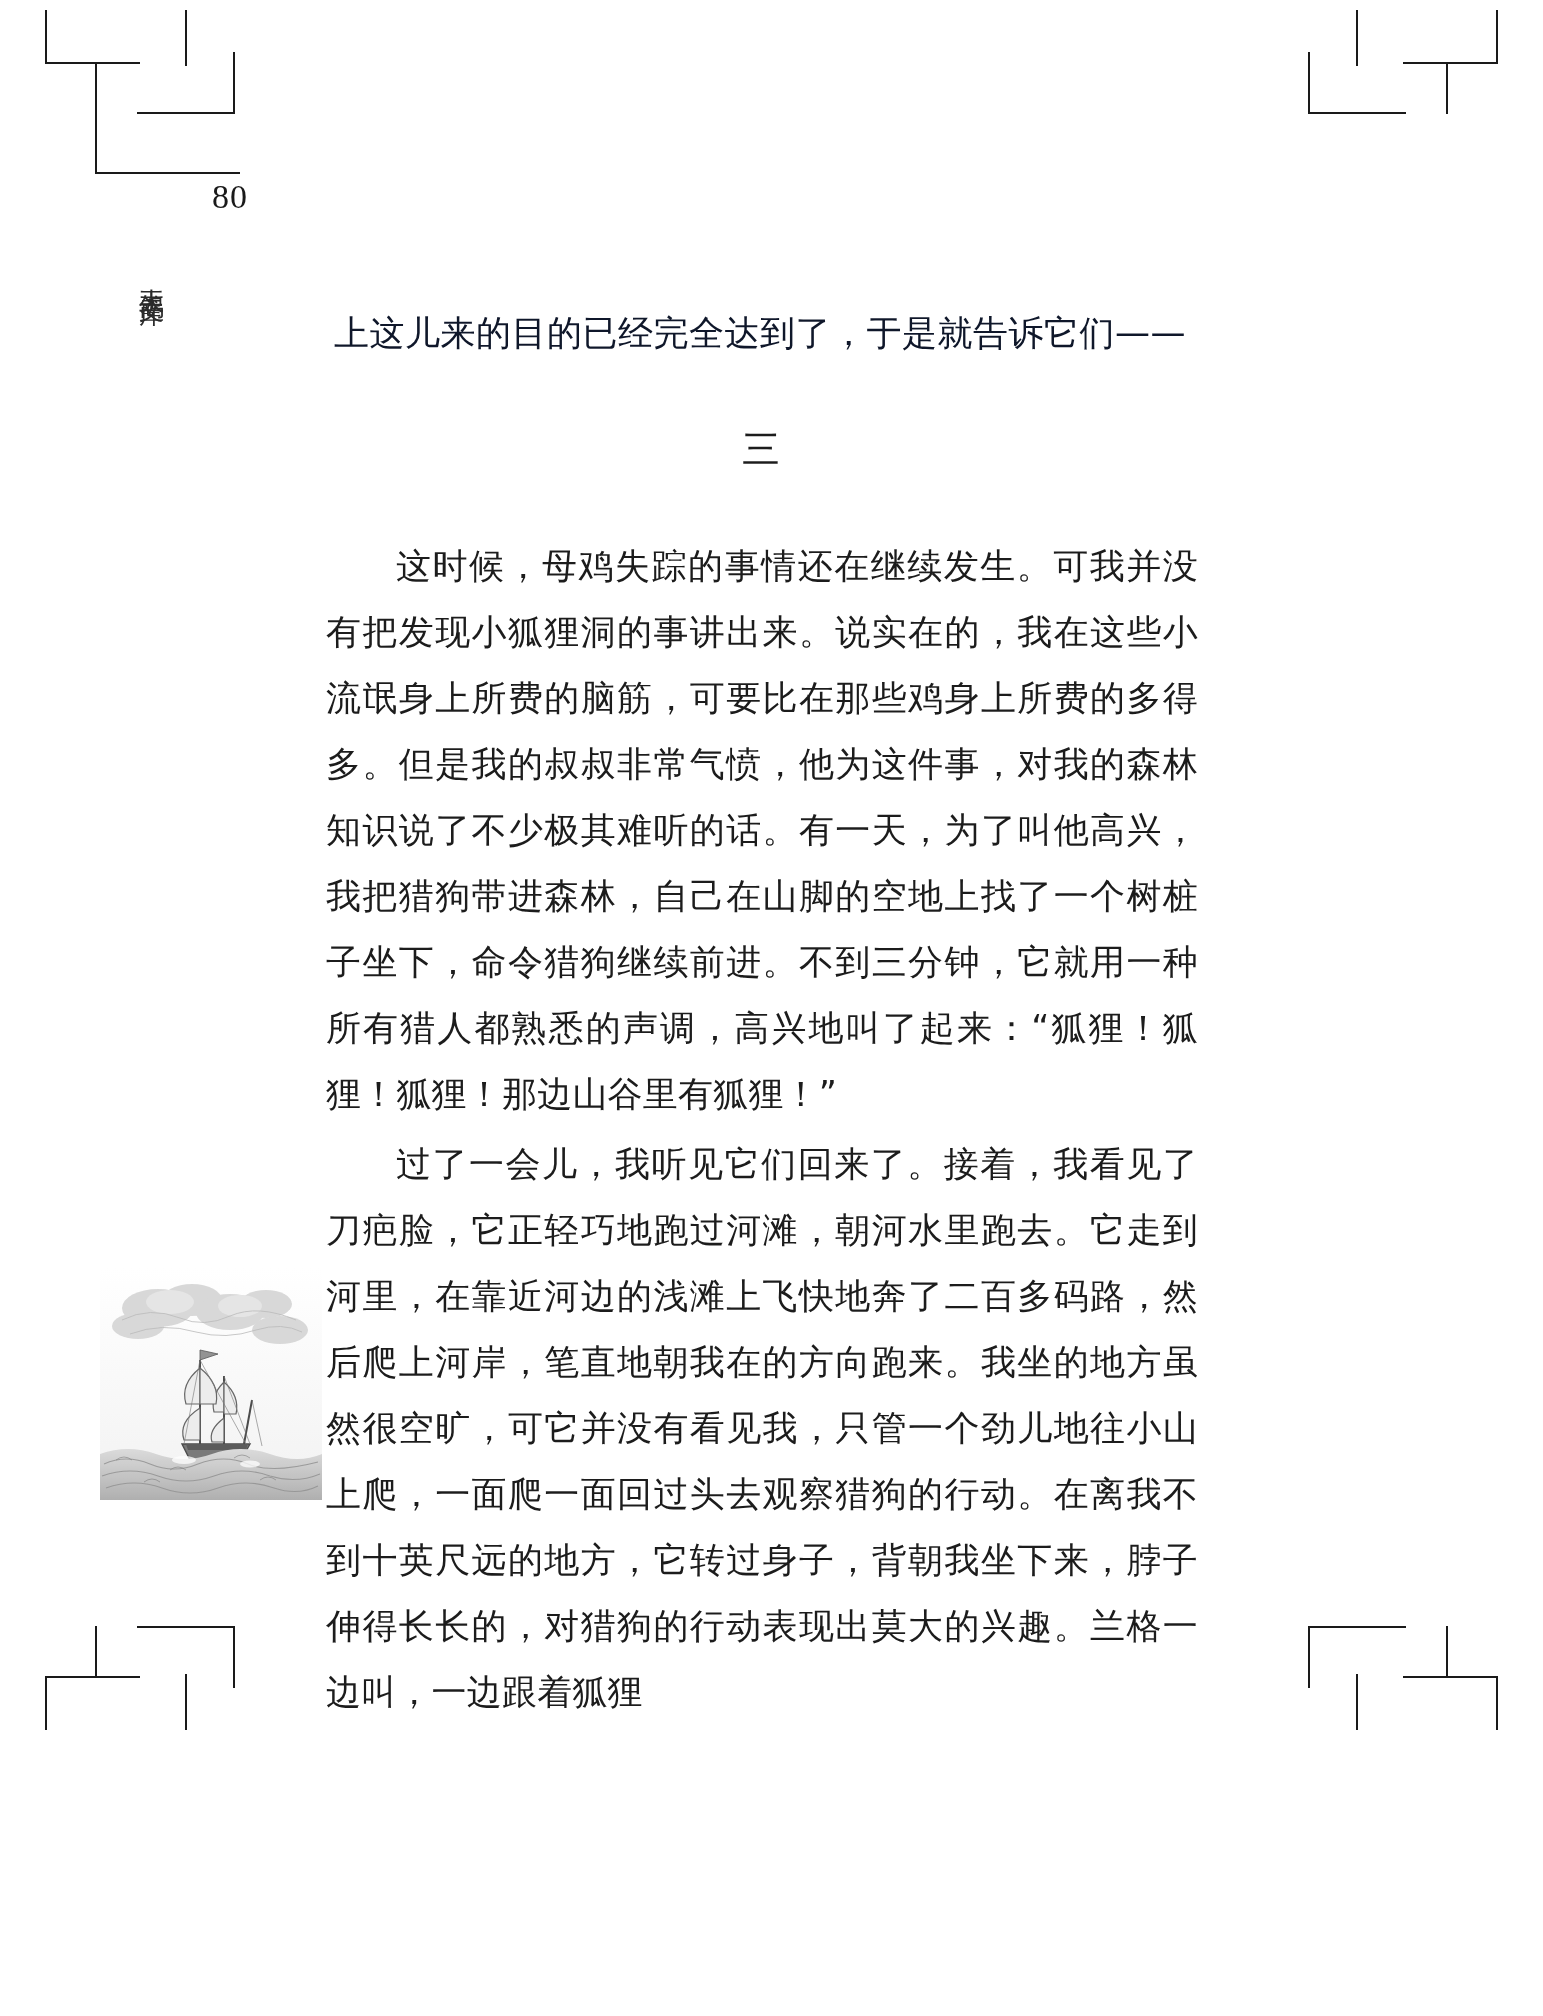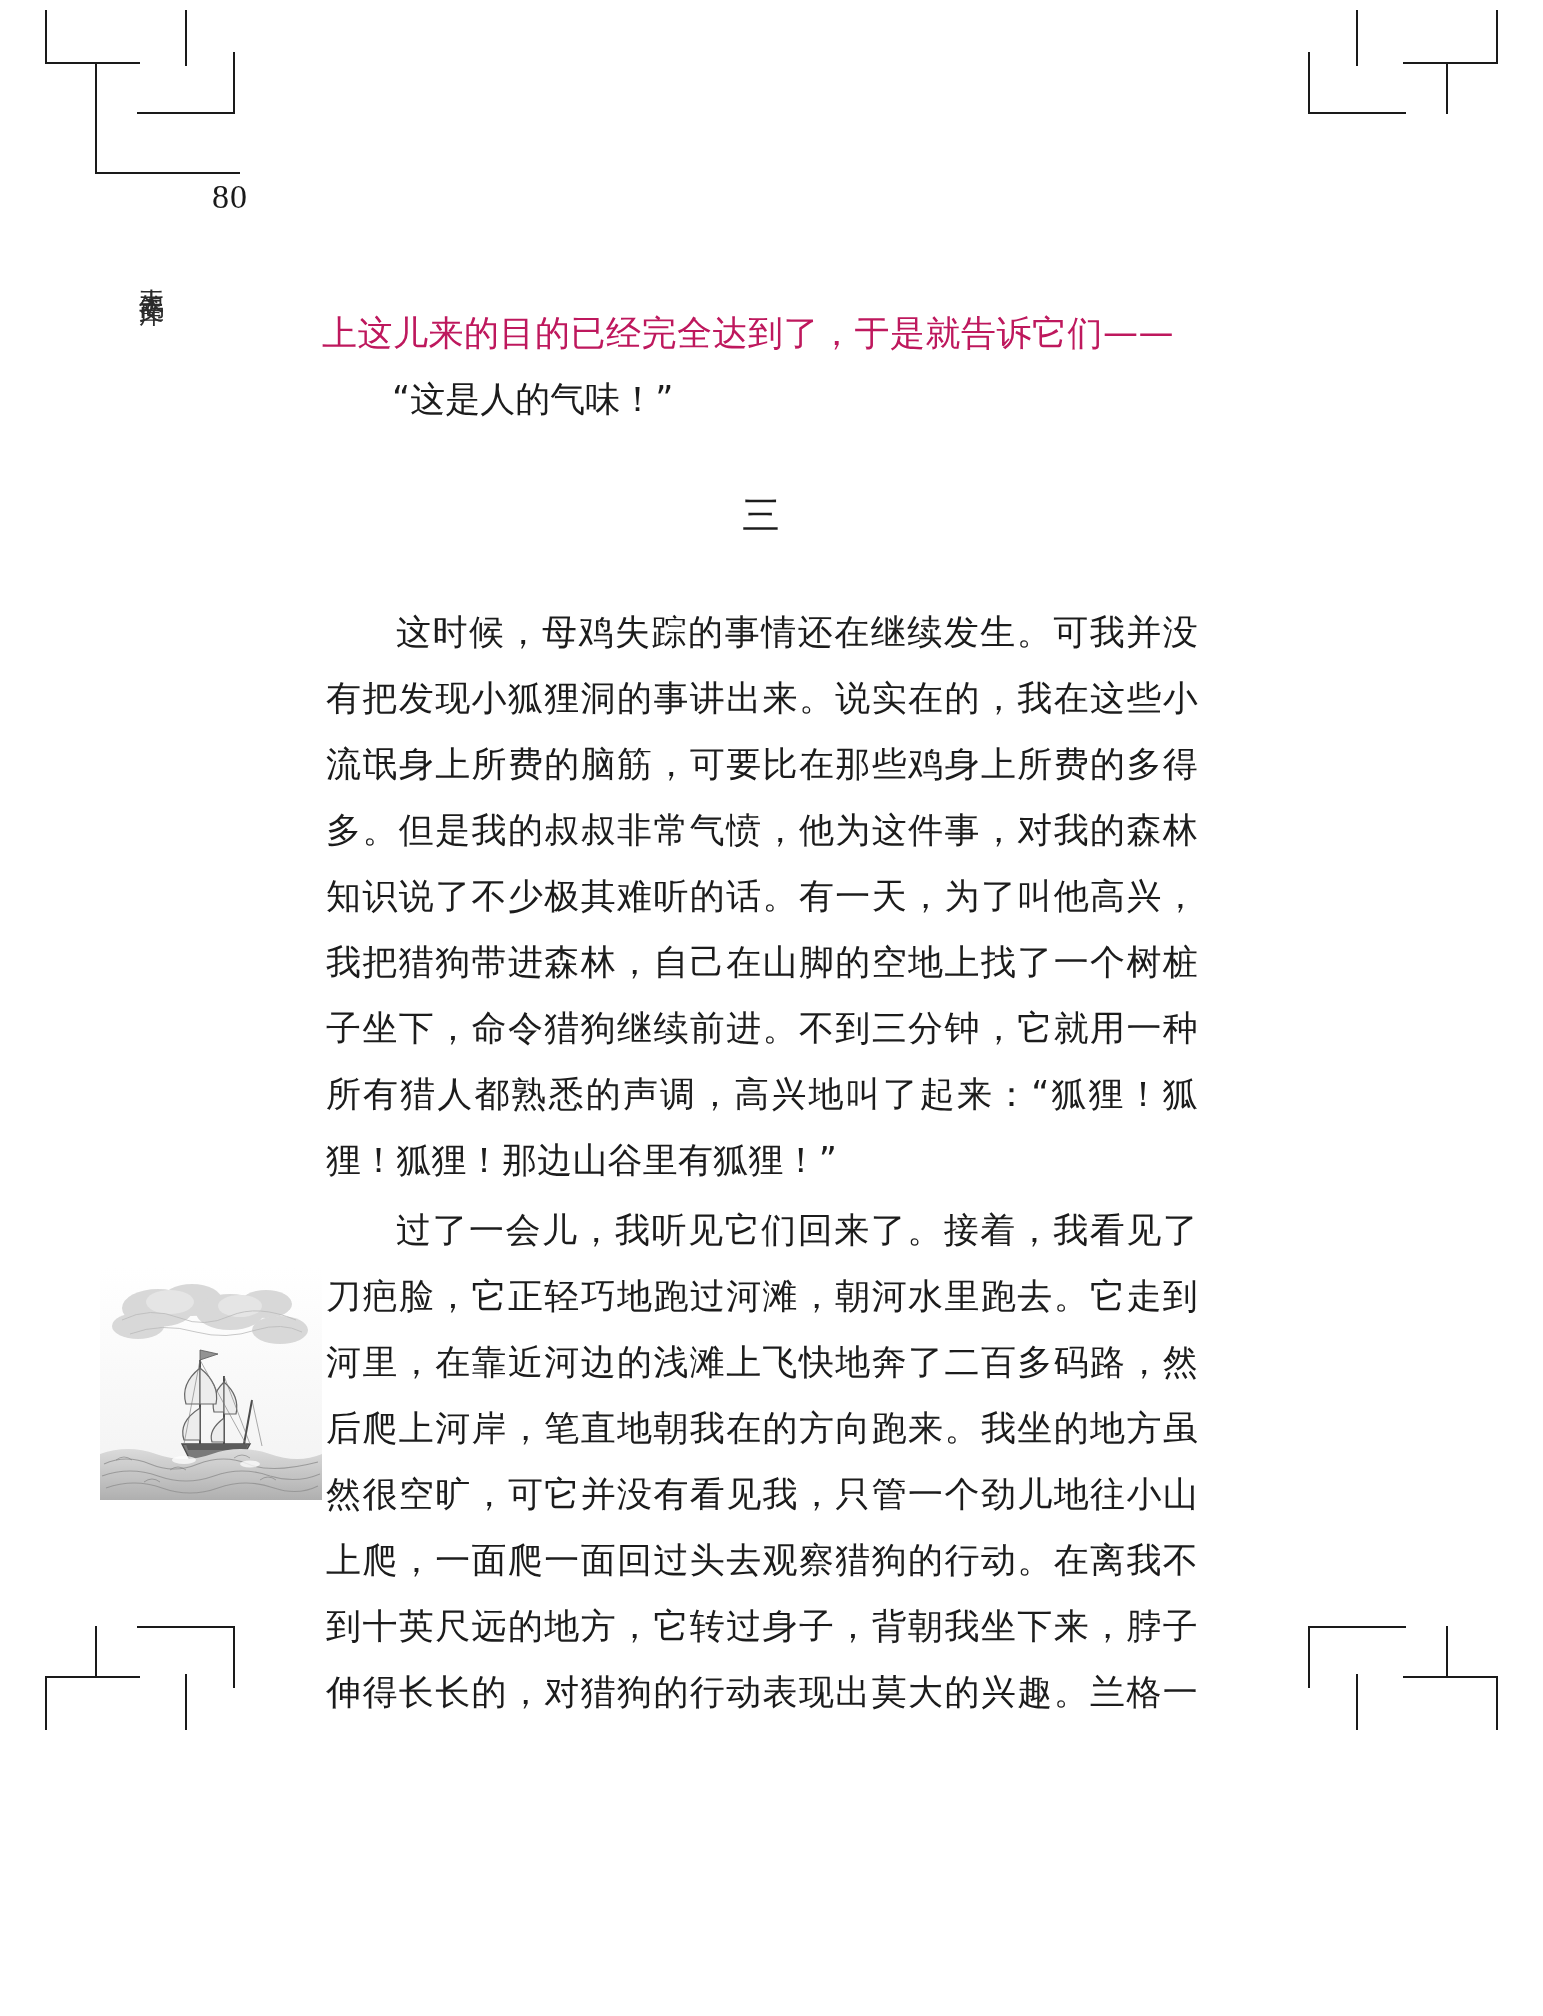--- a/index.html
+++ b/index.html
@@ -106,22 +106,23 @@
   .content {
     position: absolute;
     left: 322px;
     top: 300px;
     width: 880px;
   }
   .line-block {
     font-family: "DejaVu Sans", "Liberation Sans", sans-serif;
     font-size: 35px;
     line-height: 66px;
-    color: #be185d;
+    color: #0f172a;
     letter-spacing: 0.5px;
+    margin-left: 12px;
   }
   .quote-line {
     font-family: "DejaVu Sans", "Liberation Sans", sans-serif;
     font-size: 35px;
     line-height: 66px;
     color: #1c1c1c;
     text-indent: 2em;
   }
   .section-heading {
     font-family: "DejaVu Sans", "Liberation Sans", sans-serif;
@@ -198,21 +199,20 @@
   </div>
 
   <div class="folio">80</div>
 
   <div class="side-label">大王鸽文库</div>
 
   <div class="content">
 
     <div class="line-block">上这儿来的目的已经完全达到了，于是就告诉它们——</div>
 
-    <div class="quote-line">“这是人的气味！”</div>
 
     <div class="section-heading">三</div>
 
     <p class="body-para">这时候，母鸡失踪的事情还在继续发生。可我并没有把发现小狐狸洞的事讲出来。说实在的，我在这些小流氓身上所费的脑筋，可要比在那些鸡身上所费的多得多。但是我的叔叔非常气愤，他为这件事，对我的森林知识说了不少极其难听的话。有一天，为了叫他高兴，我把猎狗带进森林，自己在山脚的空地上找了一个树桩子坐下，命令猎狗继续前进。不到三分钟，它就用一种所有猎人都熟悉的声调，高兴地叫了起来：“狐狸！狐狸！狐狸！那边山谷里有狐狸！”</p>
 
     <p class="body-para">过了一会儿，我听见它们回来了。接着，我看见了刀疤脸，它正轻巧地跑过河滩，朝河水里跑去。它走到河里，在靠近河边的浅滩上飞快地奔了二百多码路，然后爬上河岸，笔直地朝我在的方向跑来。我坐的地方虽然很空旷，可它并没有看见我，只管一个劲儿地往小山上爬，一面爬一面回过头去观察猎狗的行动。在离我不到十英尺远的地方，它转过身子，背朝我坐下来，脖子伸得长长的，对猎狗的行动表现出莫大的兴趣。兰格一边叫，一边跟着狐狸</p>
 
   </div>
 
   <div class="illustration">

